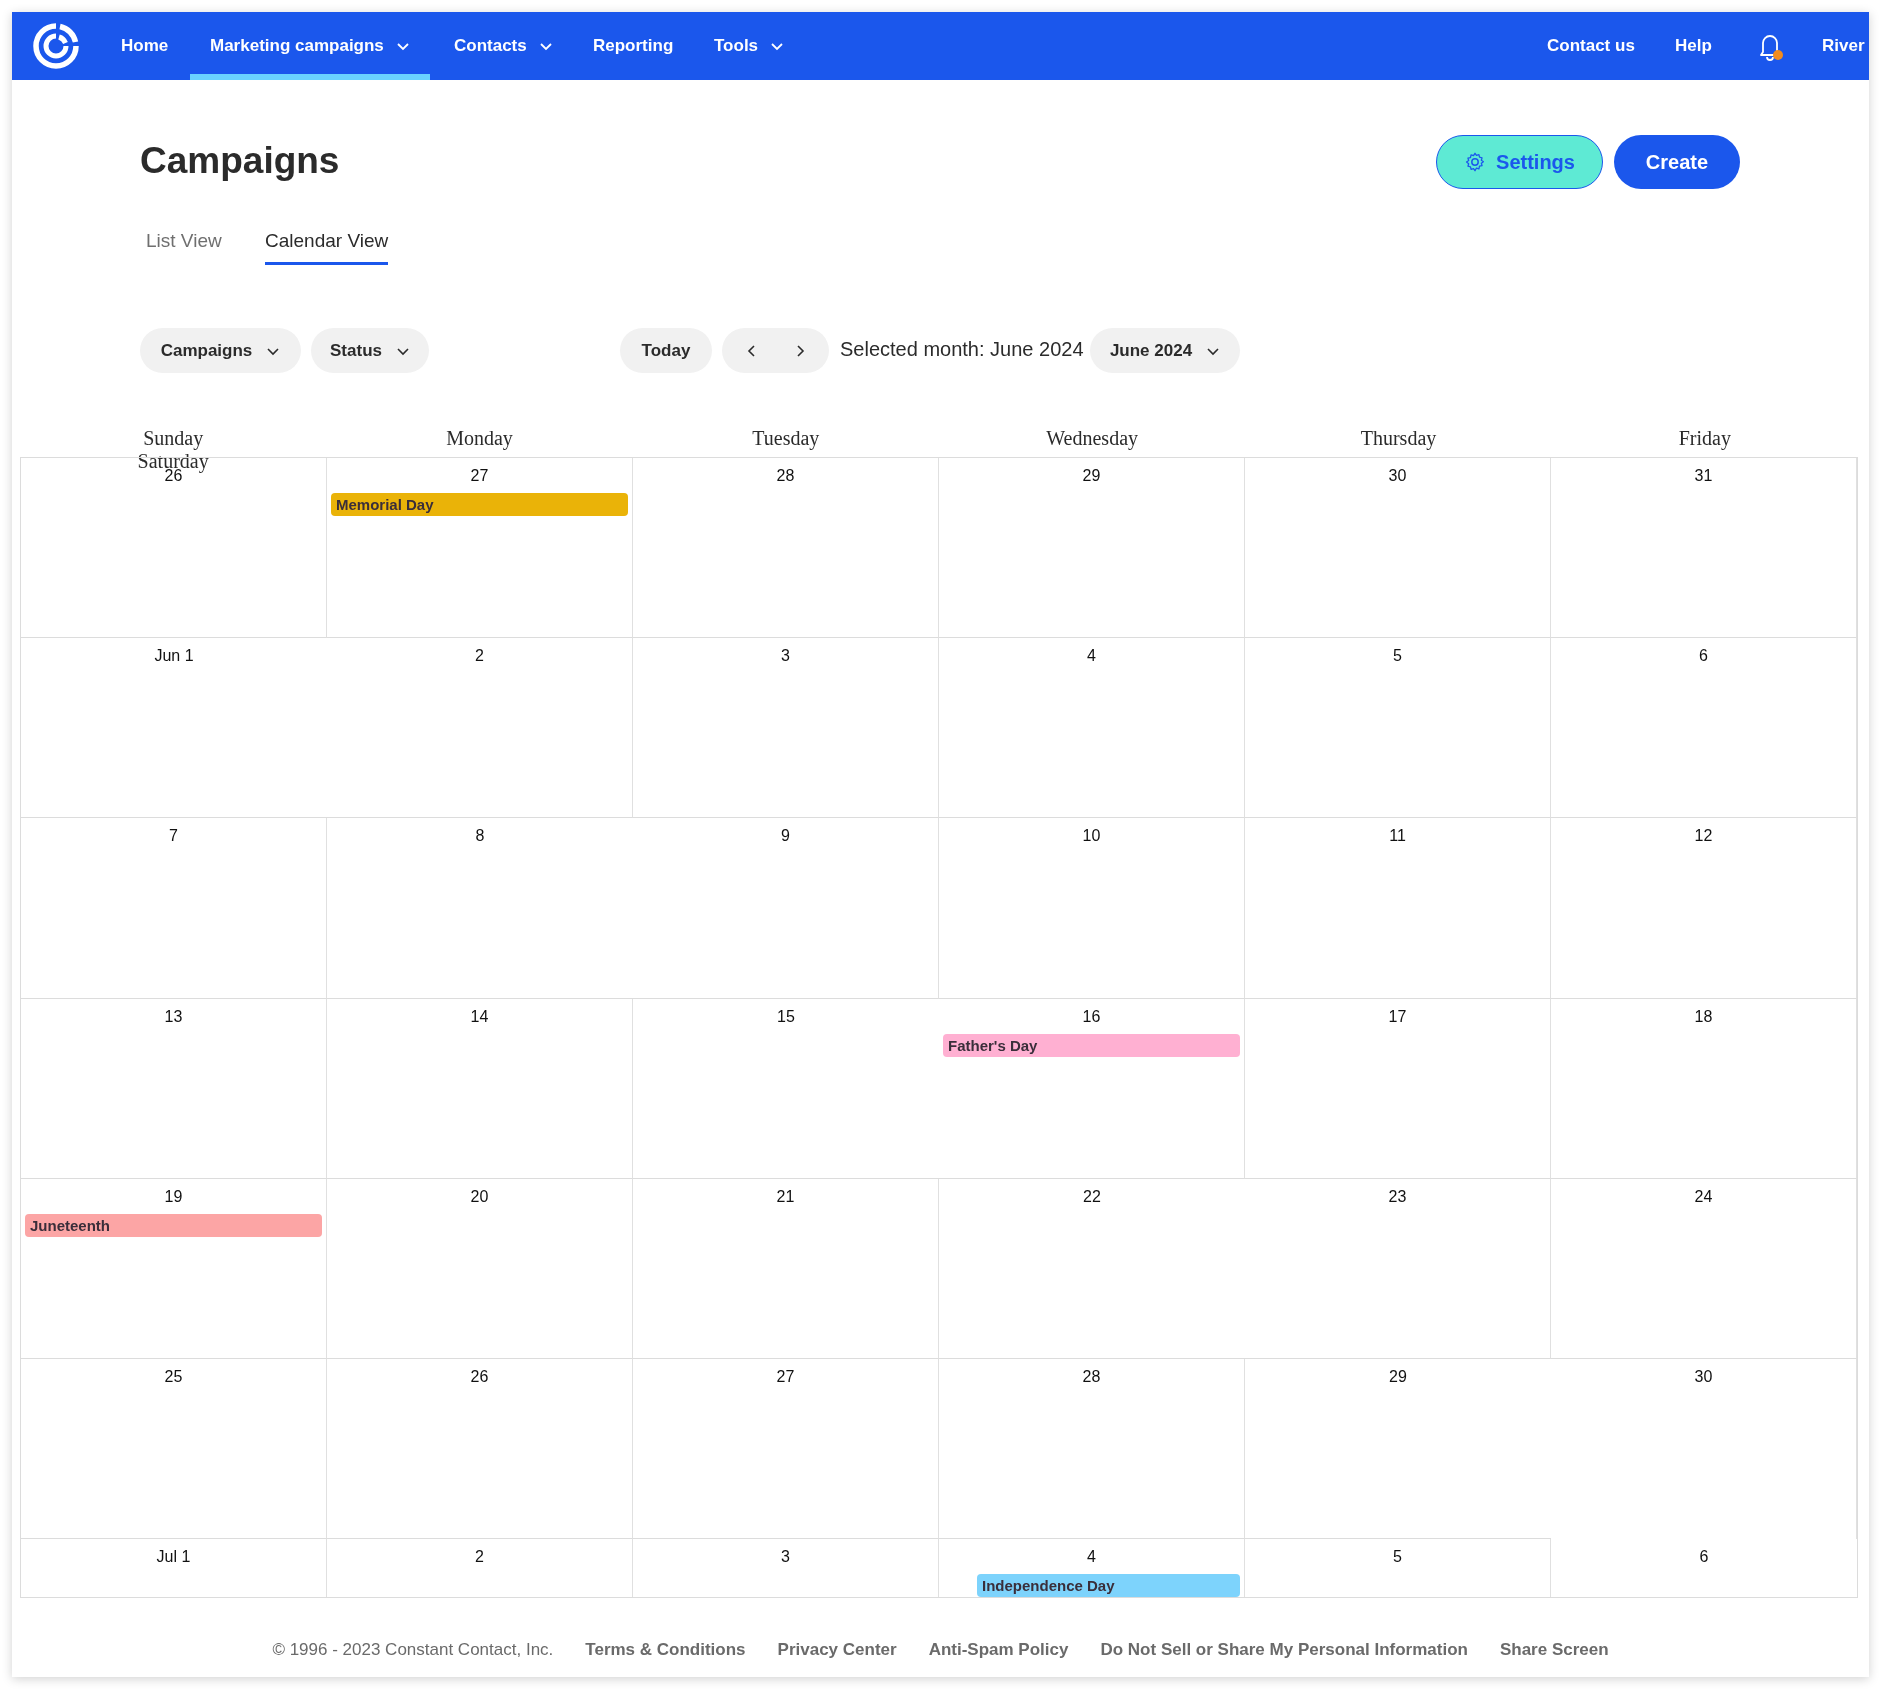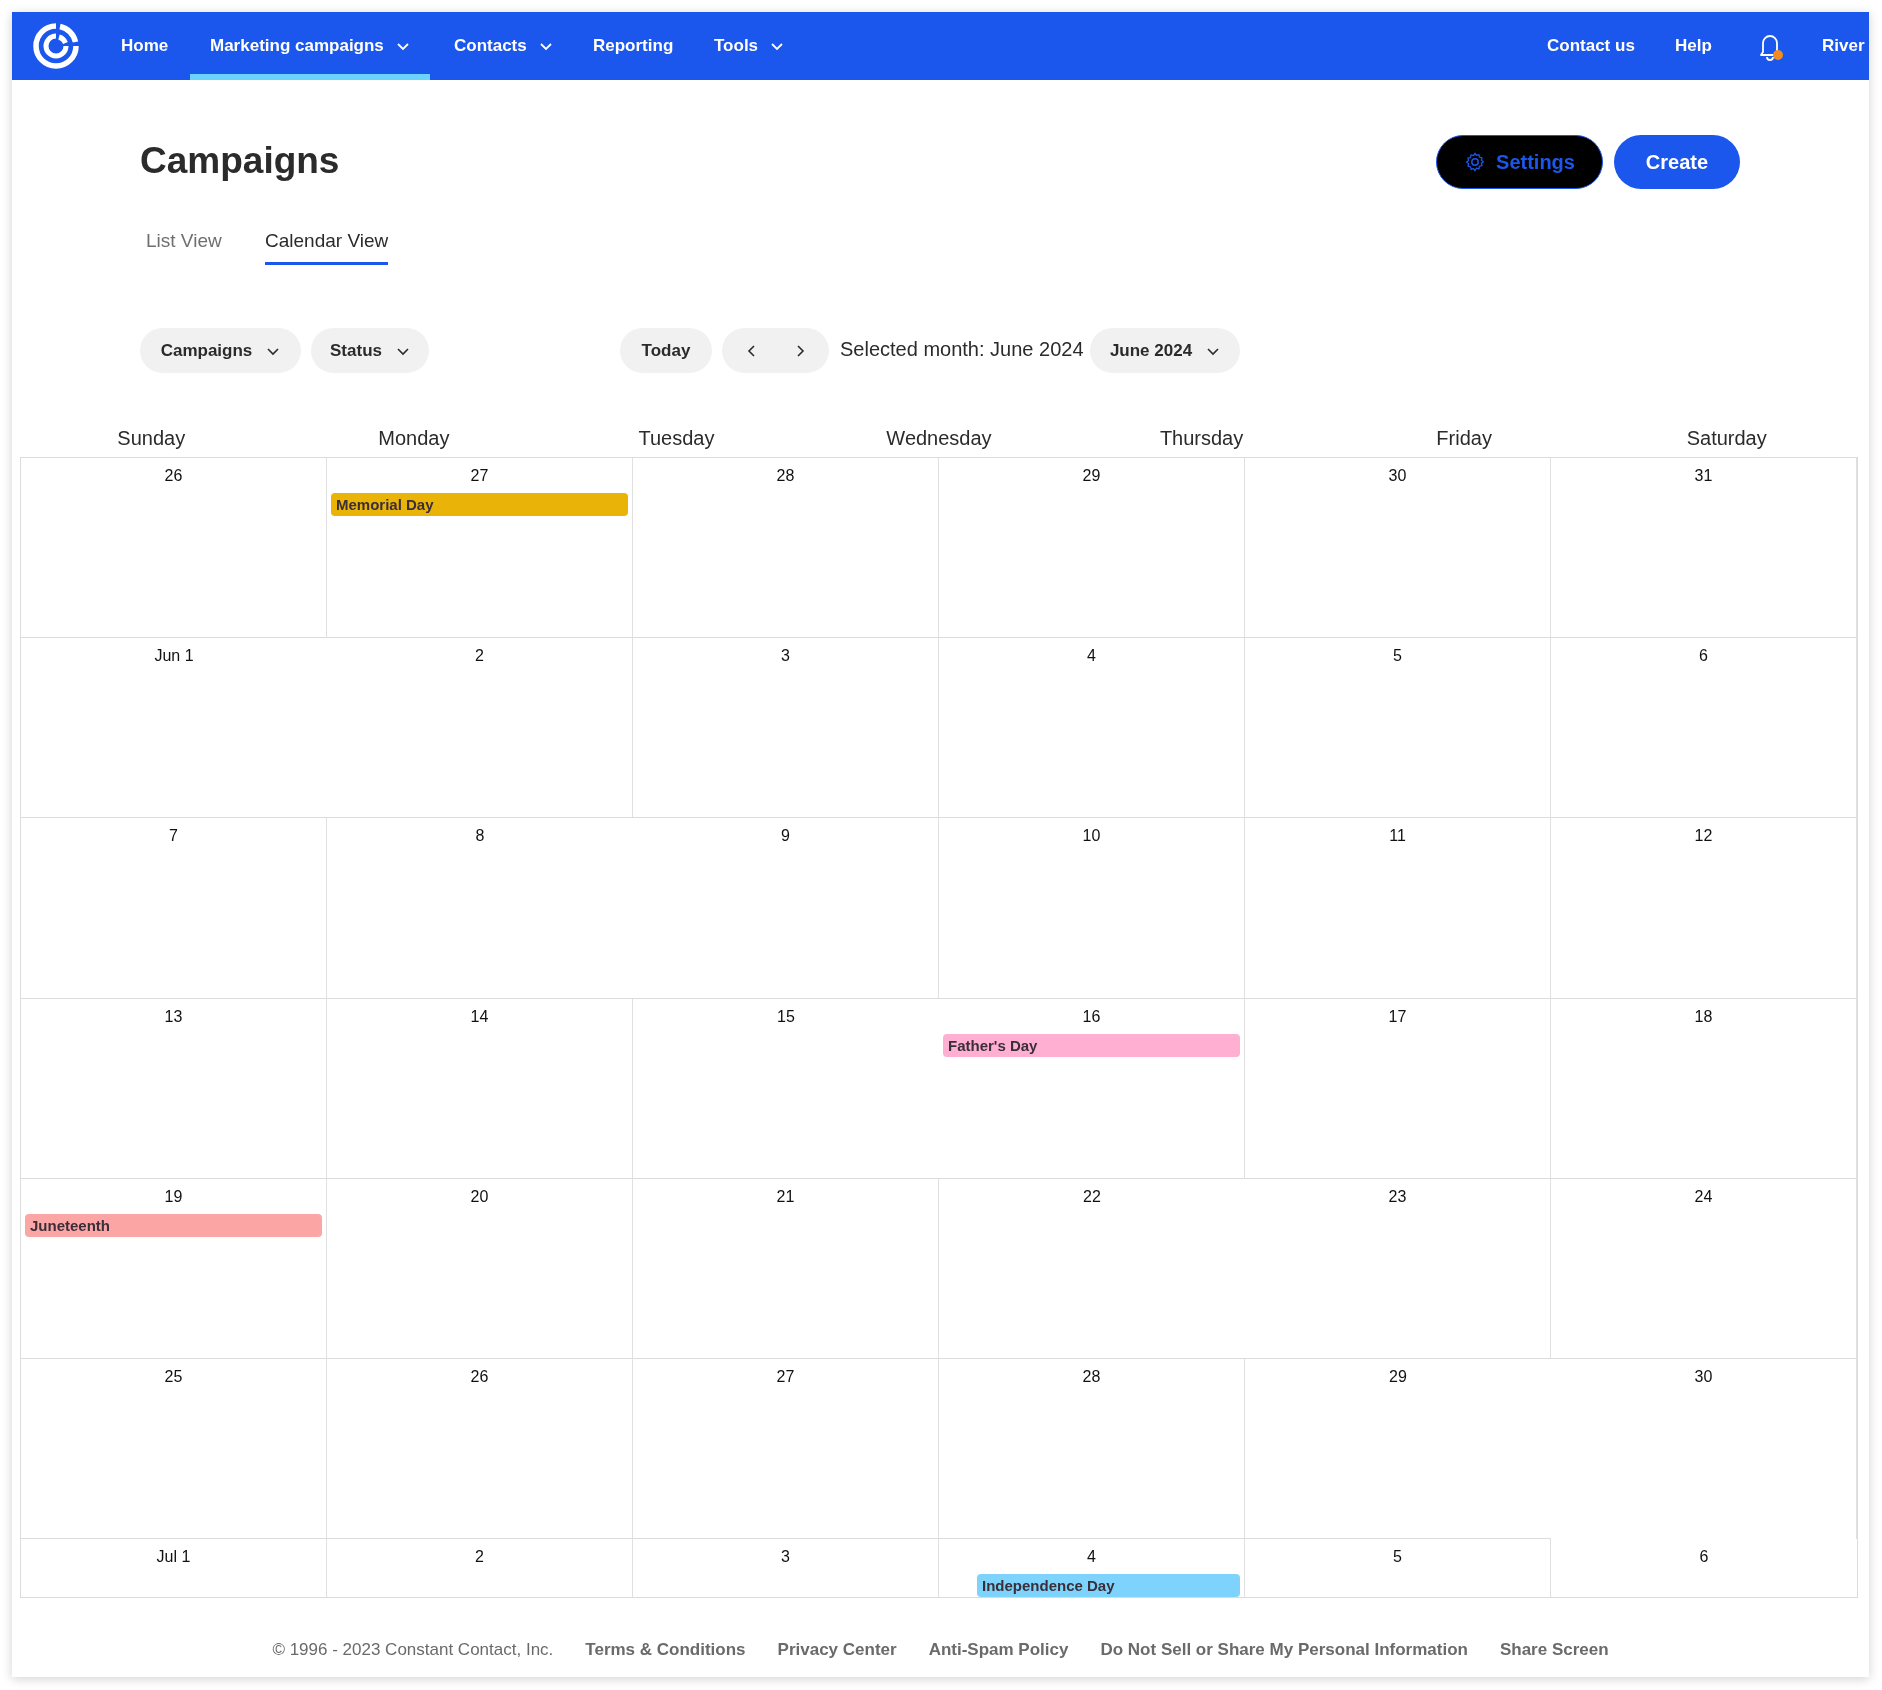--- a/index.html
+++ b/index.html
@@ -25,21 +25,21 @@
   .nav-item .chev { margin-left: 12px; display: inline-block; width: 14px; height: 14px; }
   .nav-item.active::after {
     content: ""; position: absolute; left: -20px; right: -20px; bottom: 0; height: 6px; background: #6ad3ff;
   }
   .bell { position: absolute; left: 1742px; top: 18px; width: 32px; height: 34px; }
 
   
   .page-title { position: absolute; left: 128px; top: 128px; font-size: 37px; font-weight: bold; color: #2b2b2b; }
   .btn-settings {
     position: absolute; left: 1424px; top: 123px; width: 167px; height: 54px;
-    border: 1.5px solid #1b57ec; border-radius: 27px; background: #000000; color: #1b57ec;
+    border: 1.5px solid #1b57ec; border-radius: 27px; background: #5eead4; color: #1b57ec;
     font-size: 20px; font-weight: bold; display: flex; align-items: center; justify-content: center; gap: 10px;
   }
   .btn-create {
     position: absolute; left: 1602px; top: 123px; width: 126px; height: 54px;
     border: none; border-radius: 27px; background: #1b57ec; color: #fff;
     font-size: 20px; font-weight: bold; display: flex; align-items: center; justify-content: center;
   }
   .tab { position: absolute; top: 218px; font-size: 19px; cursor: pointer; padding-bottom: 10px; }
   .tab.inactive { color: #6f6f6f; }
   .tab.active { color: #2b2b2b; border-bottom: 3px solid #1b57ec; }
@@ -47,21 +47,21 @@
   
   .pill {
     position: absolute; top: 316px; height: 45px; border-radius: 23px; background: #f1f1f1;
     display: flex; align-items: center; justify-content: center; font-size: 17px; font-weight: bold; color: #2b2b2b;
     cursor: pointer; white-space: nowrap;
   }
   .pill .chev { display: inline-block; width: 14px; height: 14px; margin-left: 14px; }
   .selected-month { position: absolute; left: 828px; top: 326px; font-size: 20px; color: #2b2b2b; white-space: nowrap; }
 
   
-  .weekday-row { position: absolute; left: 8px; top: 415px; width: 1838px; display: grid; grid-template-columns: repeat(7, 1fr); }
+  .weekday-row { position: absolute; left: 8px; top: 415px; width: 1838px; display: grid; grid-template-columns: repeat(6, 1fr); font-family: Liberation Serif, serif; }
   .weekday { text-align: center; font-size: 20px; color: #2b2b2b; }
   .grid {
     position: absolute; left: 8px; top: 445px; width: 1838px; height: 1141px;
     display: grid; grid-template-columns: repeat(6, 1fr); grid-template-rows: repeat(6, 1fr);
     border: 1.5px solid #dcdcdc;
   }
   .cell { border-right: 1px solid #e0e0e0; border-bottom: 1.5px solid #dcdcdc; position: relative; padding-top: 9px; }
   .cell:nth-child(7n) { border-right: none; }
   .cell:nth-last-child(-n+7) { border-bottom: none; }
   .date { text-align: center; font-size: 16px; color: #111; }

